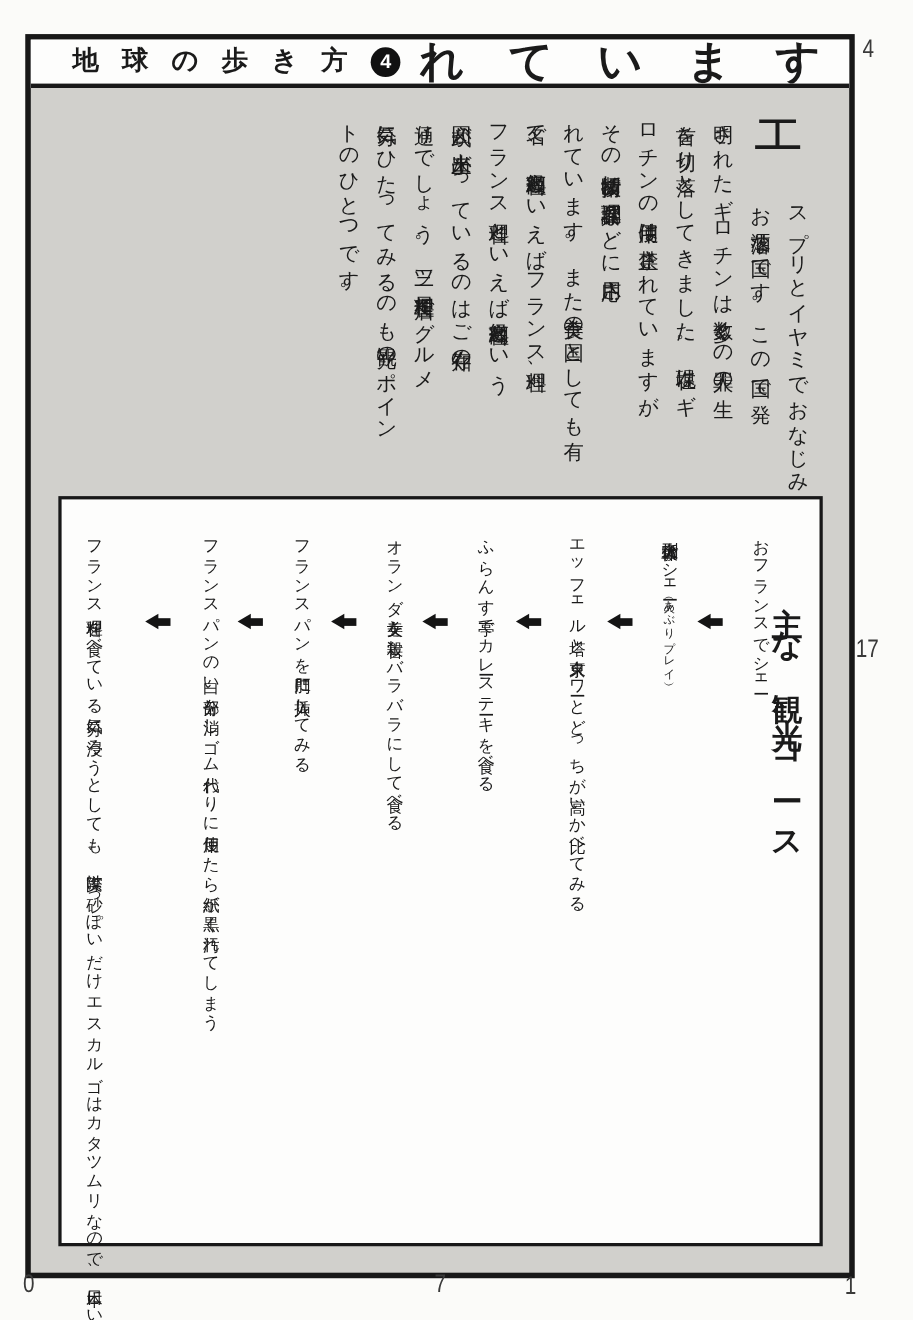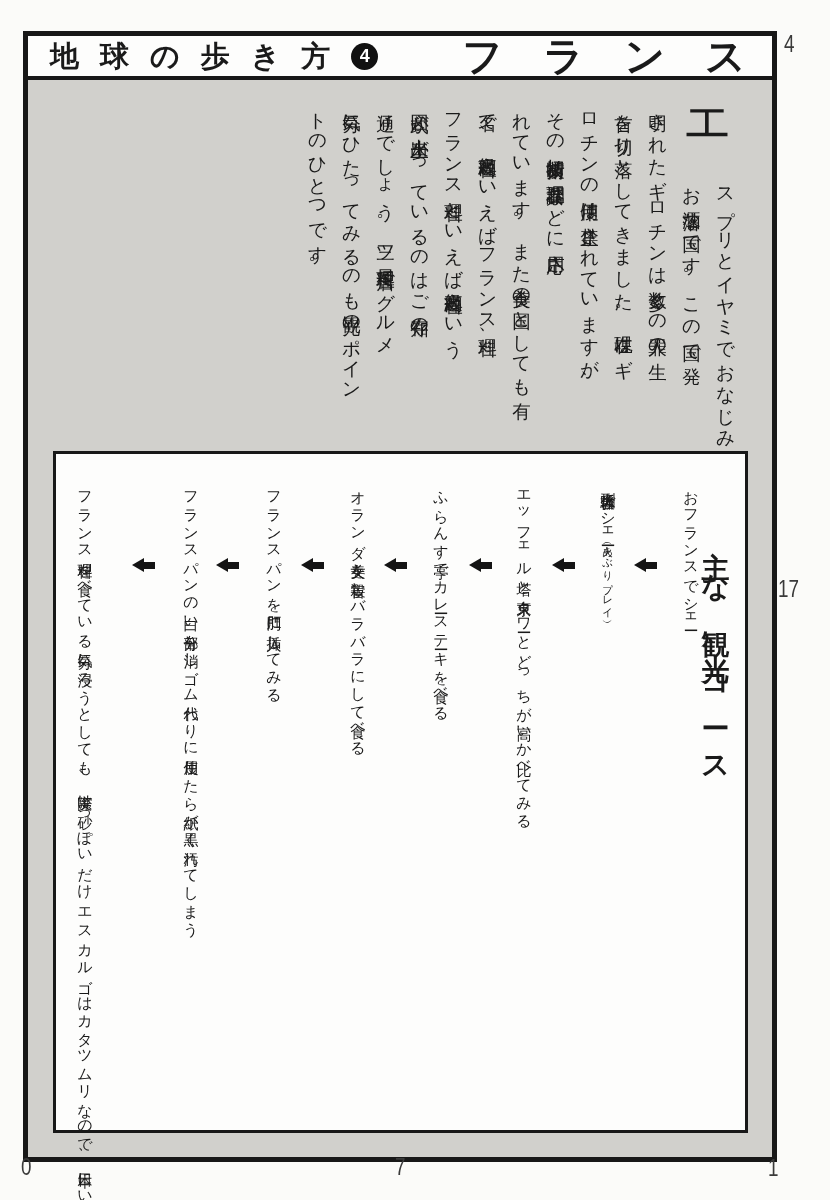--- a/index.html
+++ b/index.html
@@ -23,22 +23,22 @@
   
   .header {
     height: 44px; background: #fdfdfc;
     border-bottom: 4px solid #181818;
     display: flex; align-items: center; justify-content: space-between;
     padding: 0 22px 0 22px;
     overflow: hidden;
   }
   .header-left { display: flex; align-items: center; }
   .series {
-    font-size: 29px; font-weight: bold; letter-spacing: 21px;
-    white-space: nowrap; line-height: 1;
+    font-size: 24px; font-weight: bold; letter-spacing: 21px;
+    white-space: nowrap; line-height: 1; margin-left: 16px;
   }
   .badge {
     width: 27px; height: 27px; border-radius: 50%;
     background: #111; color: #fff;
     font-size: 18px; font-weight: bold;
     display: flex; align-items: center; justify-content: center;
     flex: 0 0 auto;
   }
   .country {
     font-size: 40px; font-weight: bold; letter-spacing: 40px;
@@ -126,21 +126,21 @@
 
 <div class="frame">
 
   <div class="header">
     <div class="header-left">
       <span class="series">地球の歩き方</span>
       <span class="badge">
         <span>4</span>
       </span>
     </div>
-    <span class="country">フランス</span>
+    <span class="country">れています</span>
   </div>
 
   <div class="gray">
 
     <div class="intro">
       <span class="drop-cap">エ</span>
       <div class="intro-col indent">スプリとイヤミでおなじみの</div>
       <div class="intro-col indent">お洒落な国です。この国で発</div>
       <div class="intro-col">明されたギロチンは数多くの罪人の生</div>
       <div class="intro-col">首を切り落としてきました。現在はギ</div>

